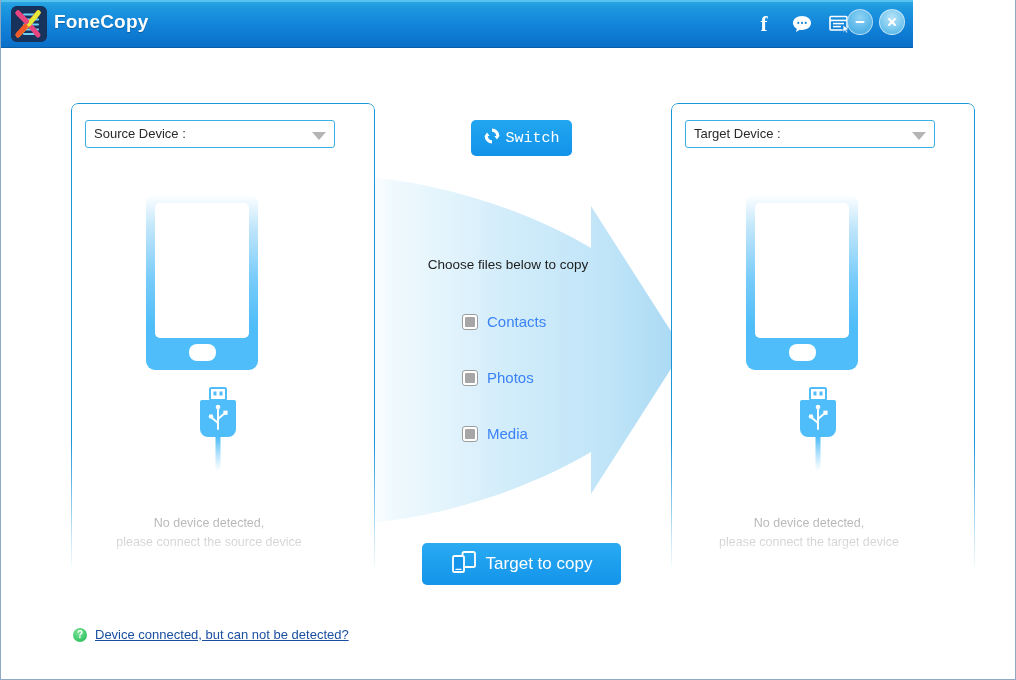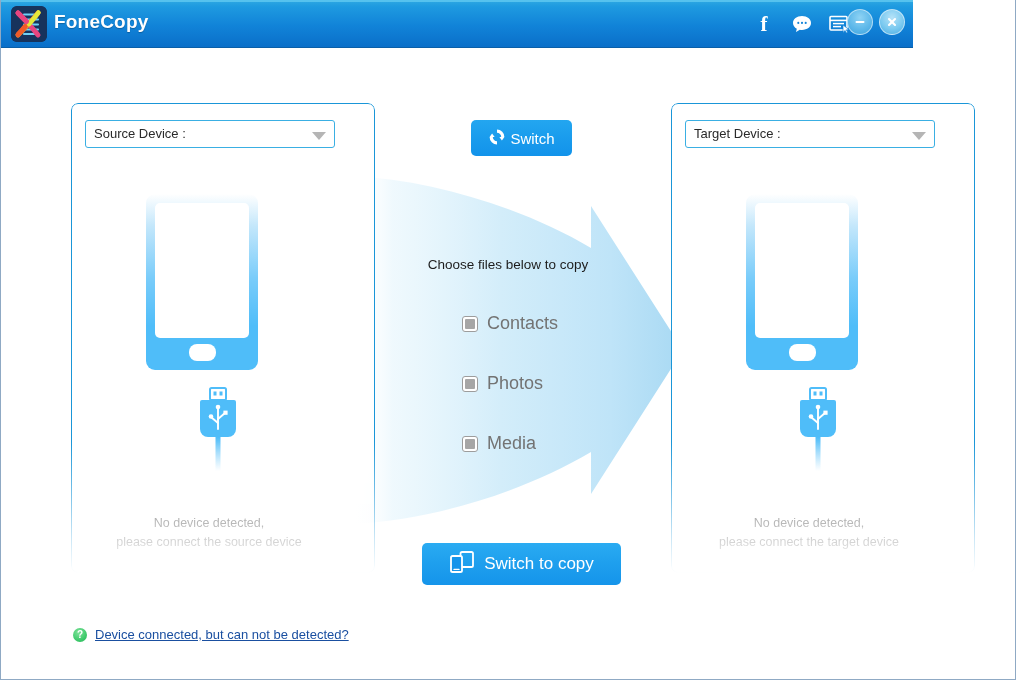--- a/index.html
+++ b/index.html
@@ -181,21 +181,21 @@
     border-radius: 5px;
     background: linear-gradient(to bottom, #23a6f0 0%, #1a9ced 50%, #1293ea 100%);
     border: none;
     display: flex;
     align-items: center;
     justify-content: center;
     gap: 4px;
     cursor: pointer;
     color: #ffffff;
     font-size: 15px;
-    font-family: Liberation Sans, sans-serif;
+    font-family: Liberation Mono, monospace;
   }
 
   .choose-text {
     position: absolute;
     left: 0; right: 0;
     top: 257px;
     text-align: center;
     font-size: 13.5px;
     color: #1d1d1d;
   }
@@ -223,22 +223,22 @@
   }
   .cbox::after {
     content: "";
     position: absolute;
     left: 2px; top: 2px;
     width: 10px; height: 10px;
     background: #a6a6a6;
     border-radius: 1px;
   }
   .check-row .ctext {
-    font-size: 18px;
-    color: #737373;
+    font-size: 15px;
+    color: #3b82f6;
   }
 
   .start-btn {
     position: absolute;
     left: 421px; top: 543px;
     width: 199px; height: 42px;
     border-radius: 5px;
     border: none;
     background: linear-gradient(to bottom, #2aabf2 0%, #1fa0ee 45%, #1594ea 100%);
     display: flex;
@@ -507,21 +507,21 @@
   </div>
 
   <div class="start-btn">
     <span>
       <svg width="26" height="24" viewBox="0 0 26 24">
         <rect x="11.5" y="2" width="12.5" height="15" rx="1.6" fill="none" stroke="#ffffff" stroke-width="1.8"></rect>
         <rect x="2" y="6" width="11" height="16" rx="1.6" fill="#1594ea" stroke="#ffffff" stroke-width="1.8"></rect>
         <line x1="5" y1="19.4" x2="10" y2="19.4" stroke="#ffffff" stroke-width="1.4" stroke-linecap="round"></line>
       </svg>
     </span>
-    <span>Switch to copy</span>
+    <span>Target to copy</span>
   </div>
 
   <div class="help-link">
     <span class="qmark">?</span>
     <span class="help-text">Device connected, but can not be detected?</span>
   </div>
 
 
 </div>
 

